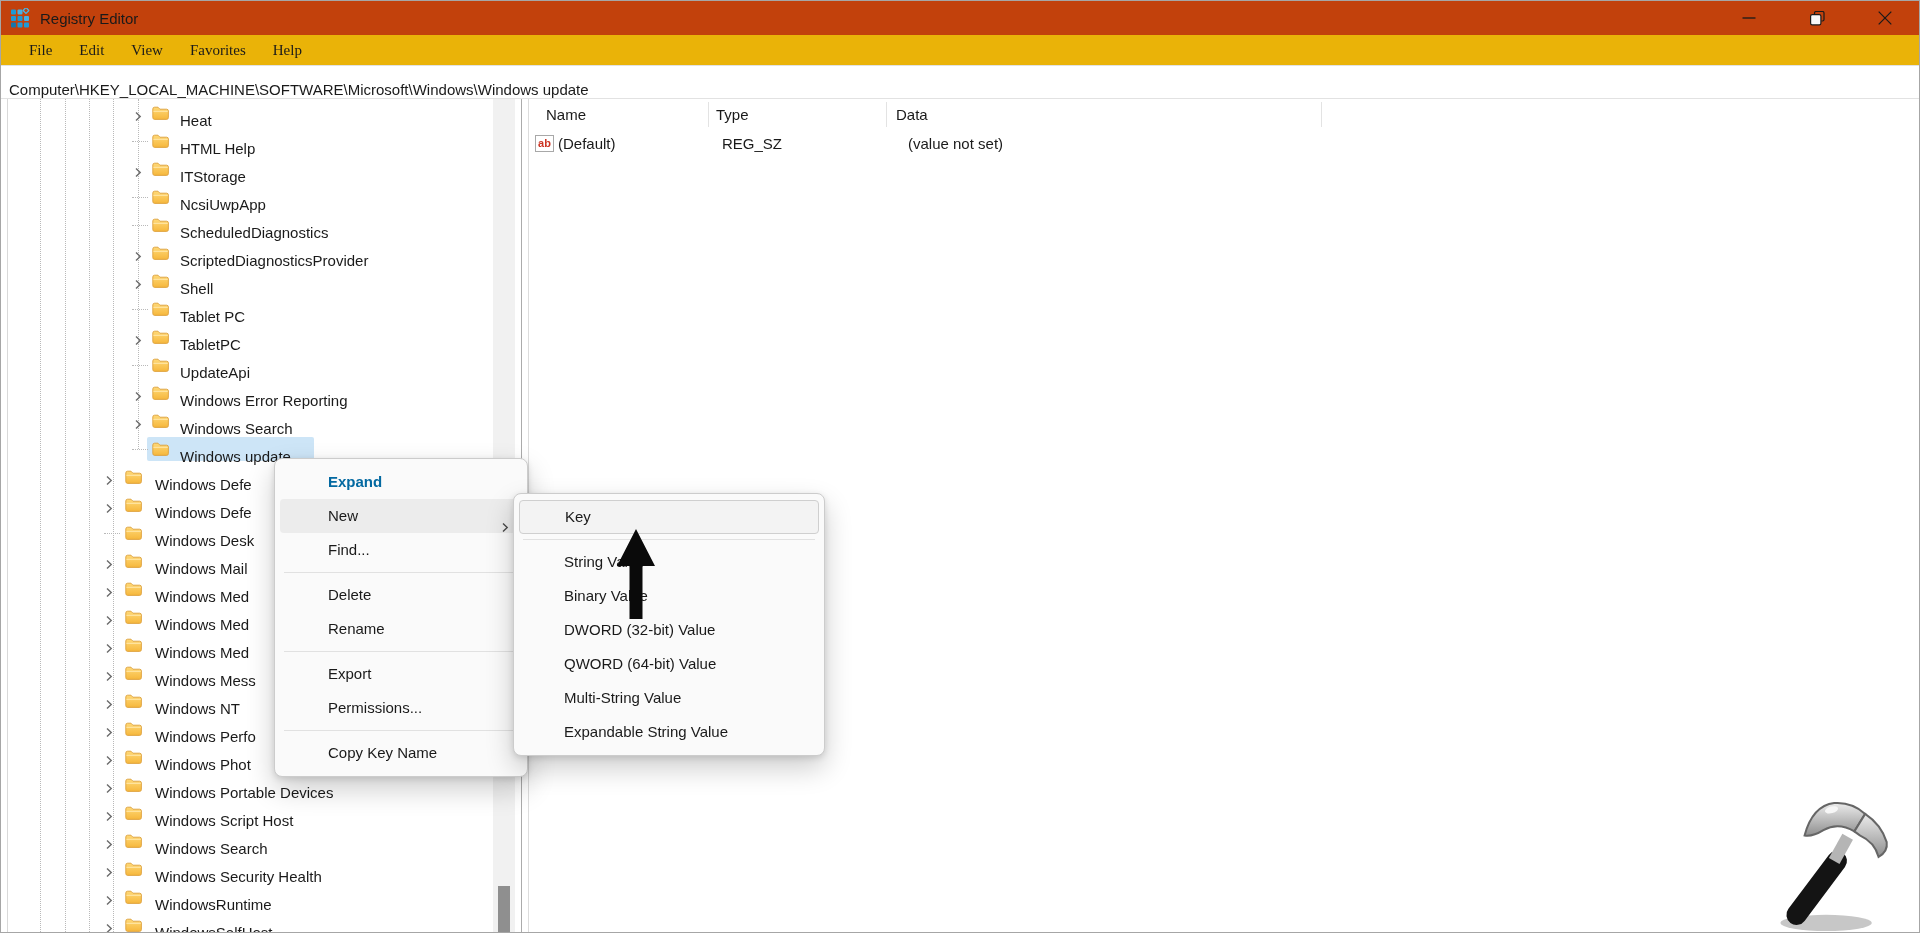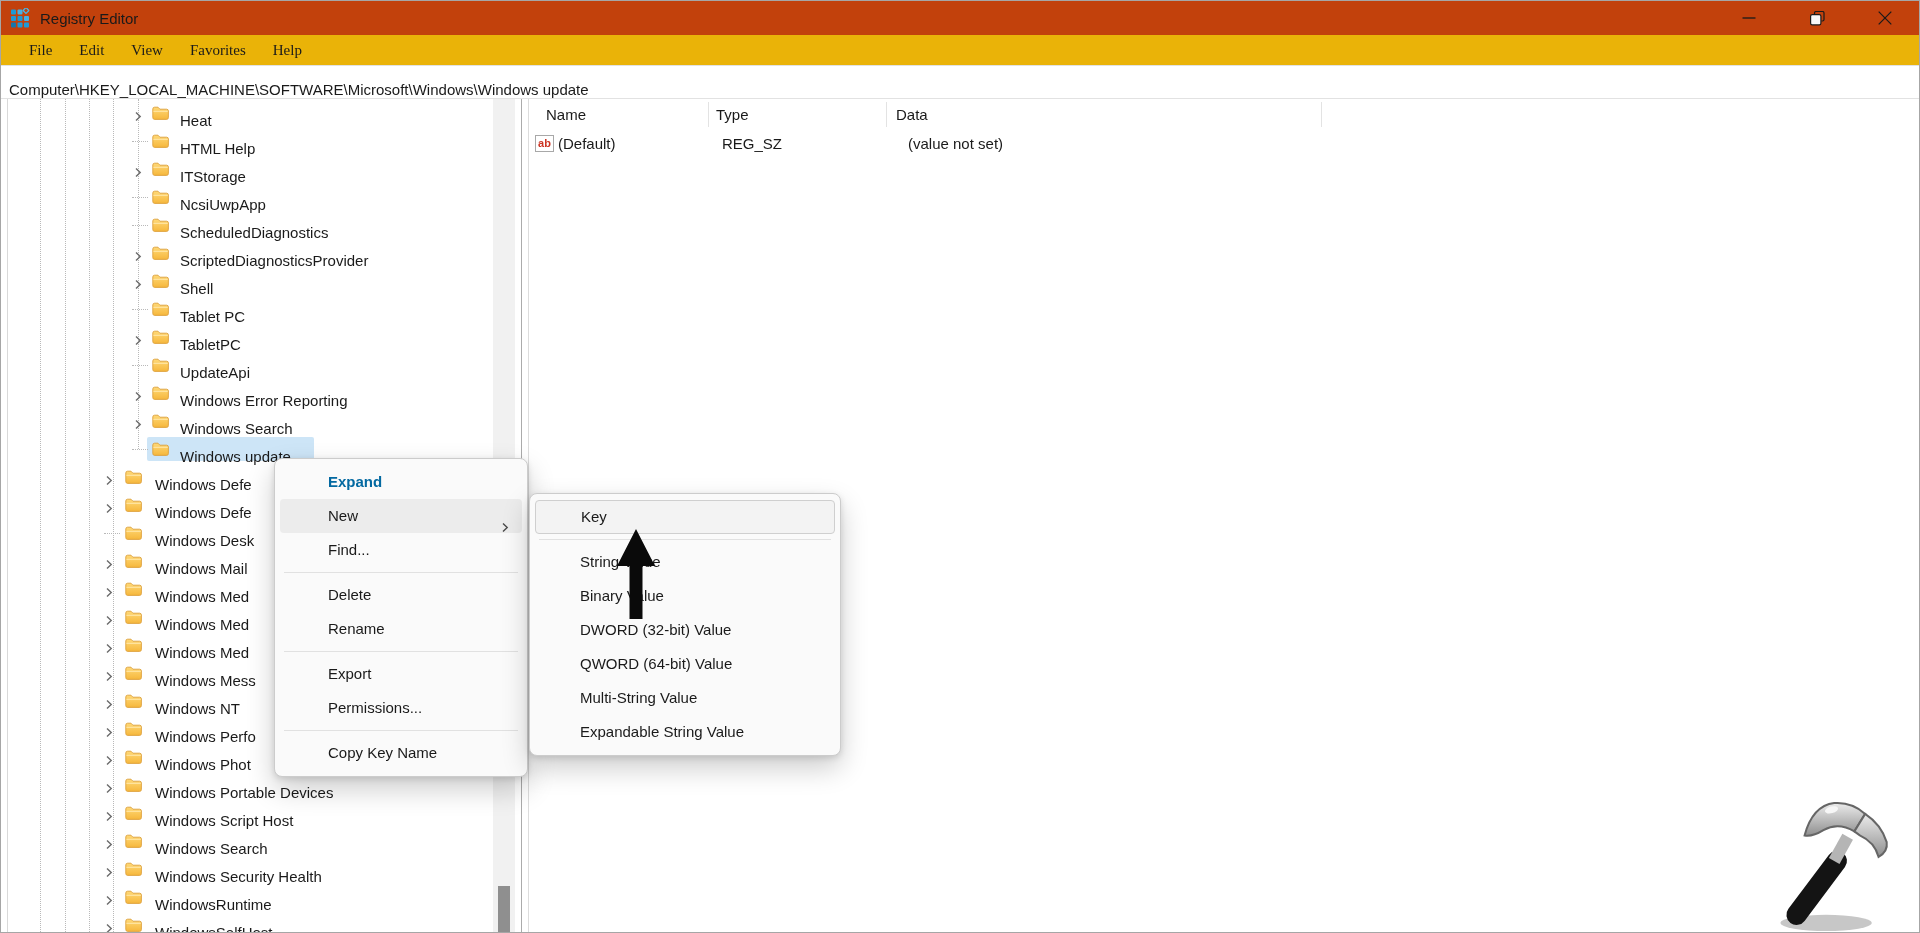--- a/index.html
+++ b/index.html
@@ -60,21 +60,21 @@
     position: absolute; left: 5px; top: 5px; width: 19px; height: 17px;
     border: 1px solid #a8a8a8; background: #fff; color: #cc3322;
     font-size: 11px; font-weight: bold; text-align: center; line-height: 15px;
   }
   
   .cmenu {
     position: absolute; background: #fafafa; border: 1px solid #cccccc; border-radius: 8px;
     padding: 6px 0; box-shadow: 0 12px 28px rgba(0,0,0,0.20), 0 2px 6px rgba(0,0,0,0.12);
   }
   #context-menu { left: 273px; top: 457px; width: 254px; z-index: 40; }
-  #submenu { left: 528px; top: 492px; width: 312px; z-index: 45; }
+  #submenu { left: 512px; top: 492px; width: 312px; z-index: 45; }
   .cm-item { position: relative; height: 34px; line-height: 34px; margin: 0 5px; padding-left: 48px; font-size: 15px; border-radius: 4px; white-space: nowrap; }
   #submenu .cm-item { padding-left: 45px; }
   .cm-item.disabled { color: #0369a1; font-weight: bold; }
   .cm-item.hover { background: #ececec; }
   .cm-item.focused { border: 1px solid #cfcfcf; background: #f3f3f3; line-height: 32px; }
   .cm-arrow { position: absolute; right: 12px; top: 12px; }
   .cm-sep { height: 1px; background: #e1e1e1; margin: 5px 9px; }
   
   .cursor-arrow { position: absolute; left: 616px; top: 528px; z-index: 60; }
   .hammer { position: absolute; left: 1763px; top: 790px; z-index: 65; }

